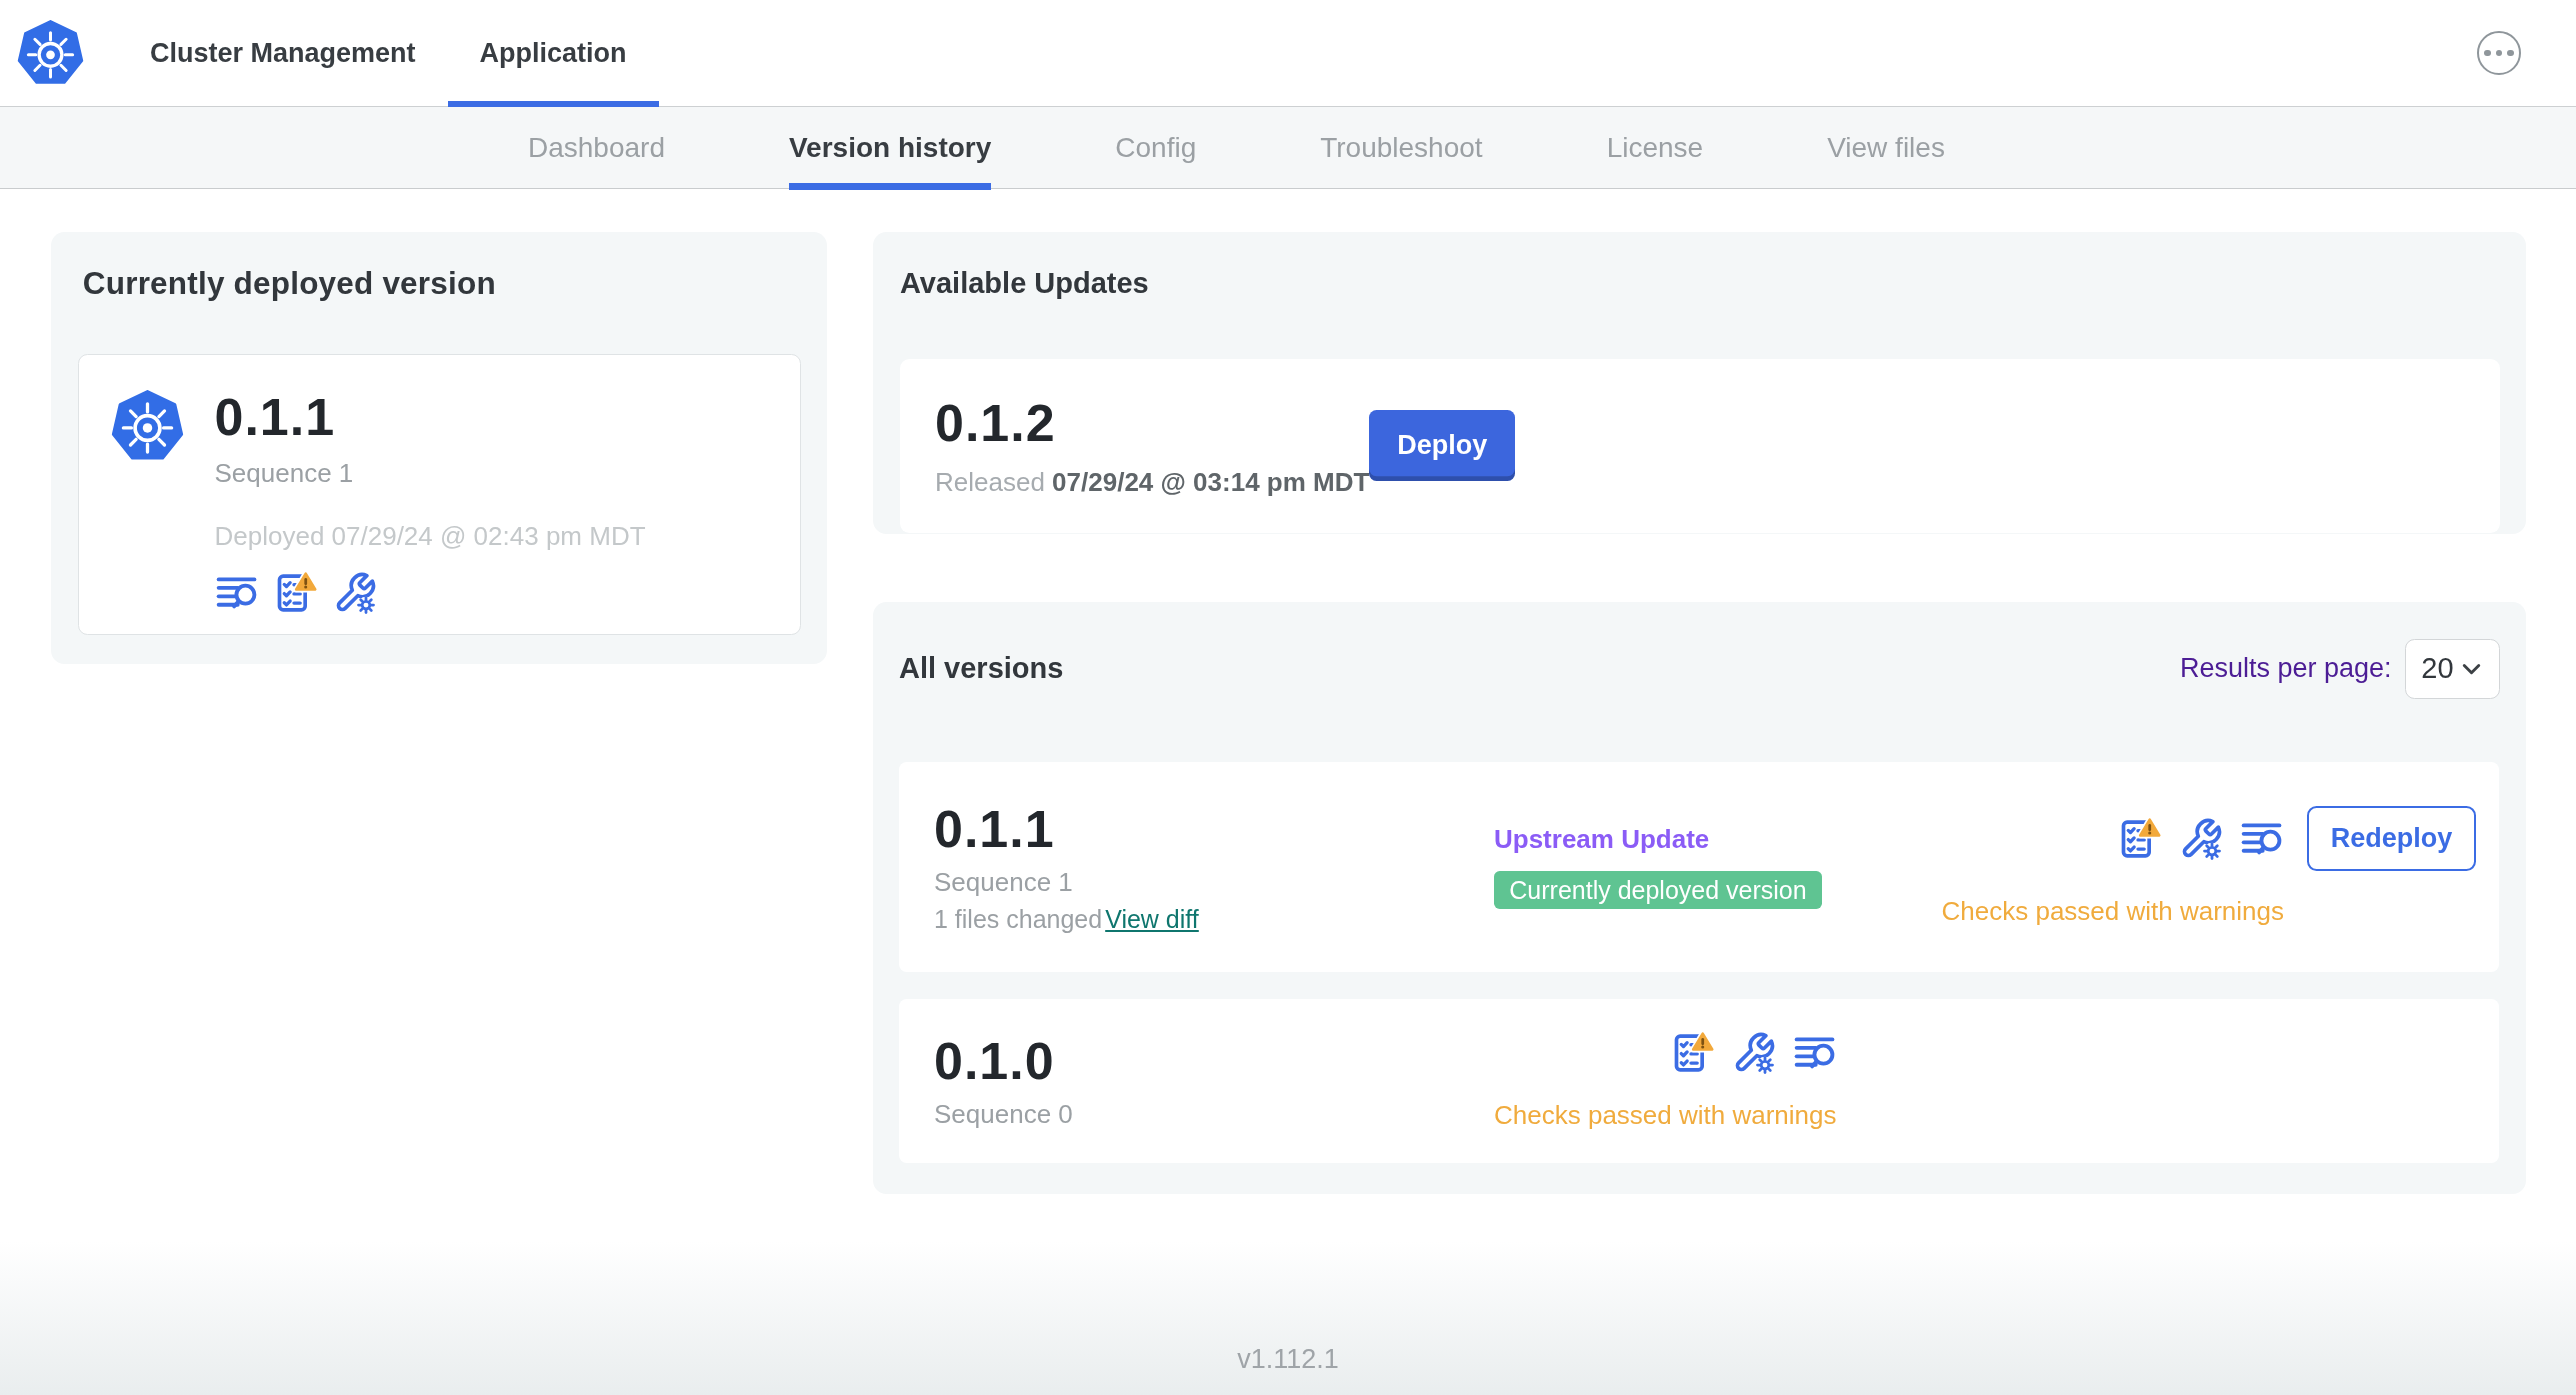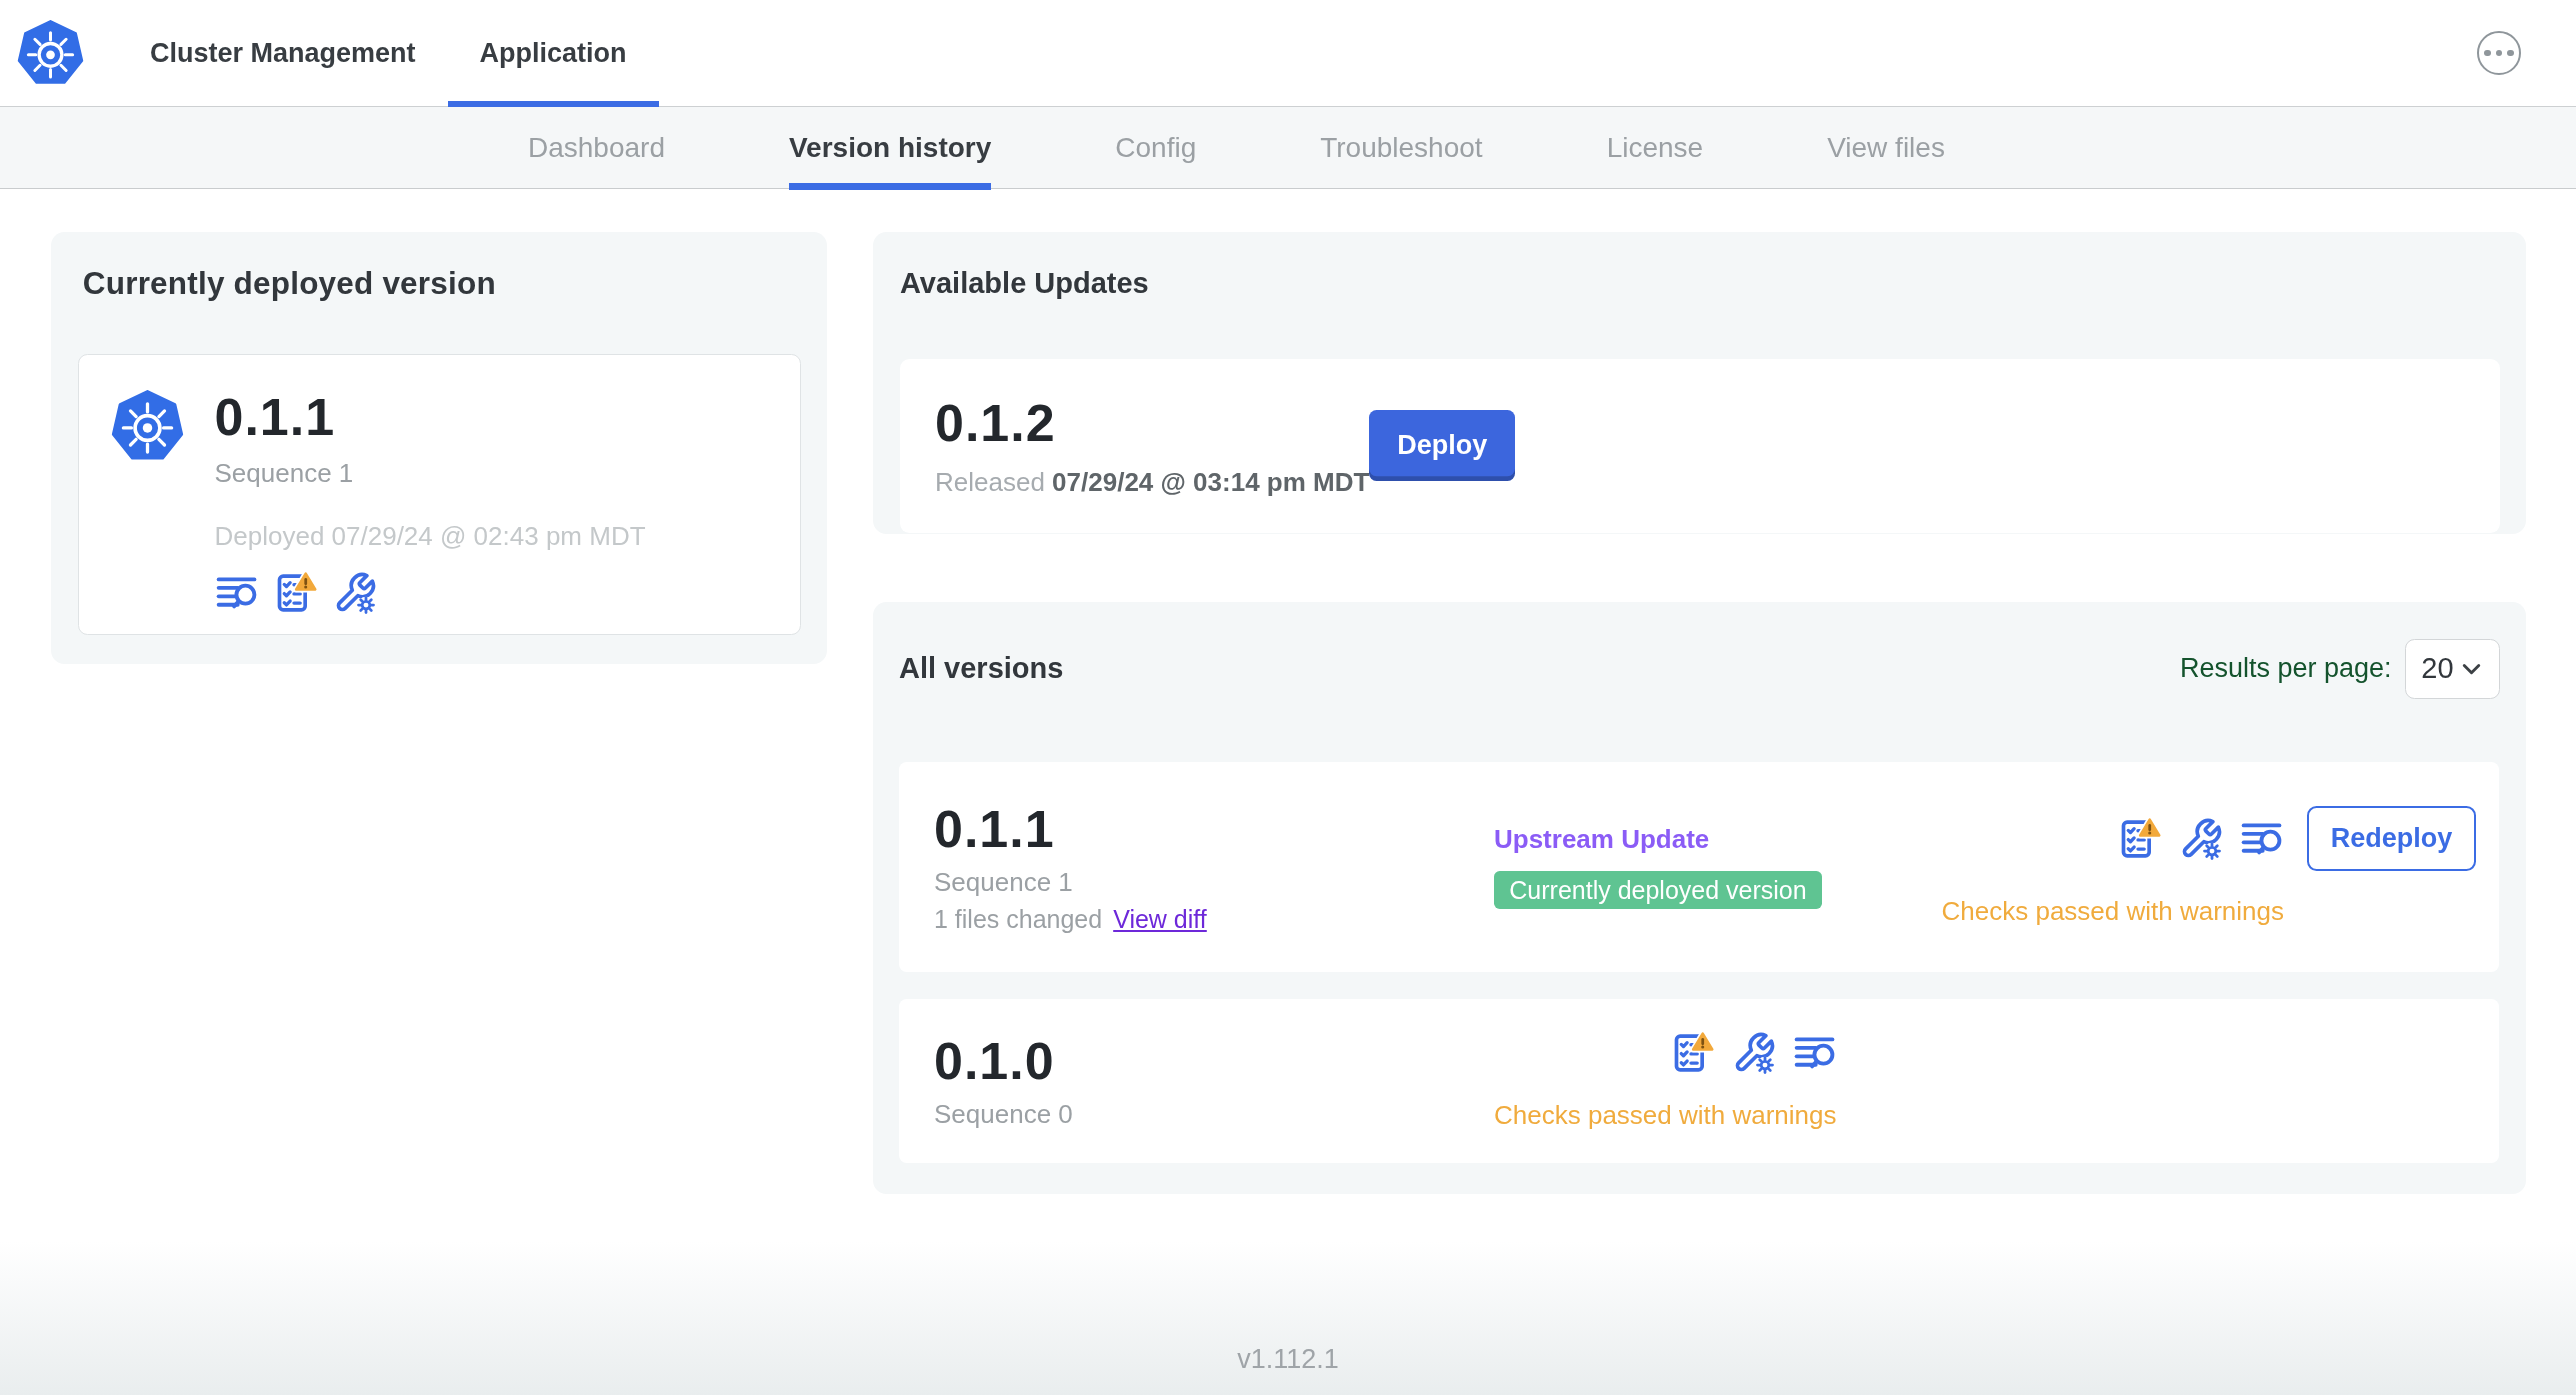--- a/index.html
+++ b/index.html
@@ -52,32 +52,32 @@
     display:flex; align-items:center; justify-content:flex-start; padding:0 17px 0 35px; }
   .rel-line { font-size:26px; color:#a6abaf; margin-top:13.4px; }
   .rel-line b { color:#5f6569; font-weight:700; }
   .btn-deploy { width:146px; height:71px; background:#3c66dd; color:#fff; font-size:27px; font-weight:700;
     border:none; border-radius:7.6px; box-shadow:inset 0 -4.8px 0 rgba(0,0,0,0.22); cursor:pointer;
     font-family:inherit; }
 
   
   .versions-head { display:flex; align-items:center; justify-content:space-between; margin-top:9.5px; }
   .rpp { display:flex; align-items:center; gap:13.4px; }
-  .rpp-label { font-size:27px; color:#14532d; }
+  .rpp-label { font-size:27px; color:#4c1d95; }
   .rpp-select { width:95px; height:60px; background:#fff; border:1.9px solid #d3d6d8; border-radius:9.5px;
     display:flex; align-items:center; justify-content:space-between; padding:0 13.4px 0 15.3px; cursor:pointer; }
   .rpp-value { font-size:29px; color:#32373c; }
 
   .vrow { background:#fff; border-radius:7.6px; width:1600px; display:flex; align-items:center;
     padding:0 23px 0 35px; }
   .vrow1 { margin-top:63px; height:210px; }
   .vrow2 { margin-top:27px; height:164px; }
   .vcol-left { width:560px; }
   .files-line { font-size:25px; color:#9ba0a4; margin-top:7.6px; display:flex; align-items:center; }
-  .viewdiff { color:#6d28d9; text-decoration:underline; margin-left:11px; font-weight:500; cursor:pointer; }
+  .viewdiff { color:#0f766e; text-decoration:underline; margin-left:3px; font-weight:500; cursor:pointer; }
   .vcol-mid { flex:1; }
   .src-label { font-size:26px; font-weight:700; color:#8b5cf6; }
   .badge { display:inline-block; margin-top:15.3px; padding:0 15.3px; height:38px; line-height:38px;
     border-radius:5.7px; color:#fff; font-size:25px; }
   .badge-green { background:#5fc492; }
   .badge-gray  { background:#b5c1c5; }
   .vcol-actions { display:flex; flex-direction:column; align-items:flex-end; }
   .actions-row { display:flex; align-items:center; gap:23px; }
   .icons-group { display:flex; align-items:center; gap:17px; }
   .btn-redeploy { width:169px; height:65px; background:#fff; border:2.9px solid #3b6ce4; border-radius:9.5px;

